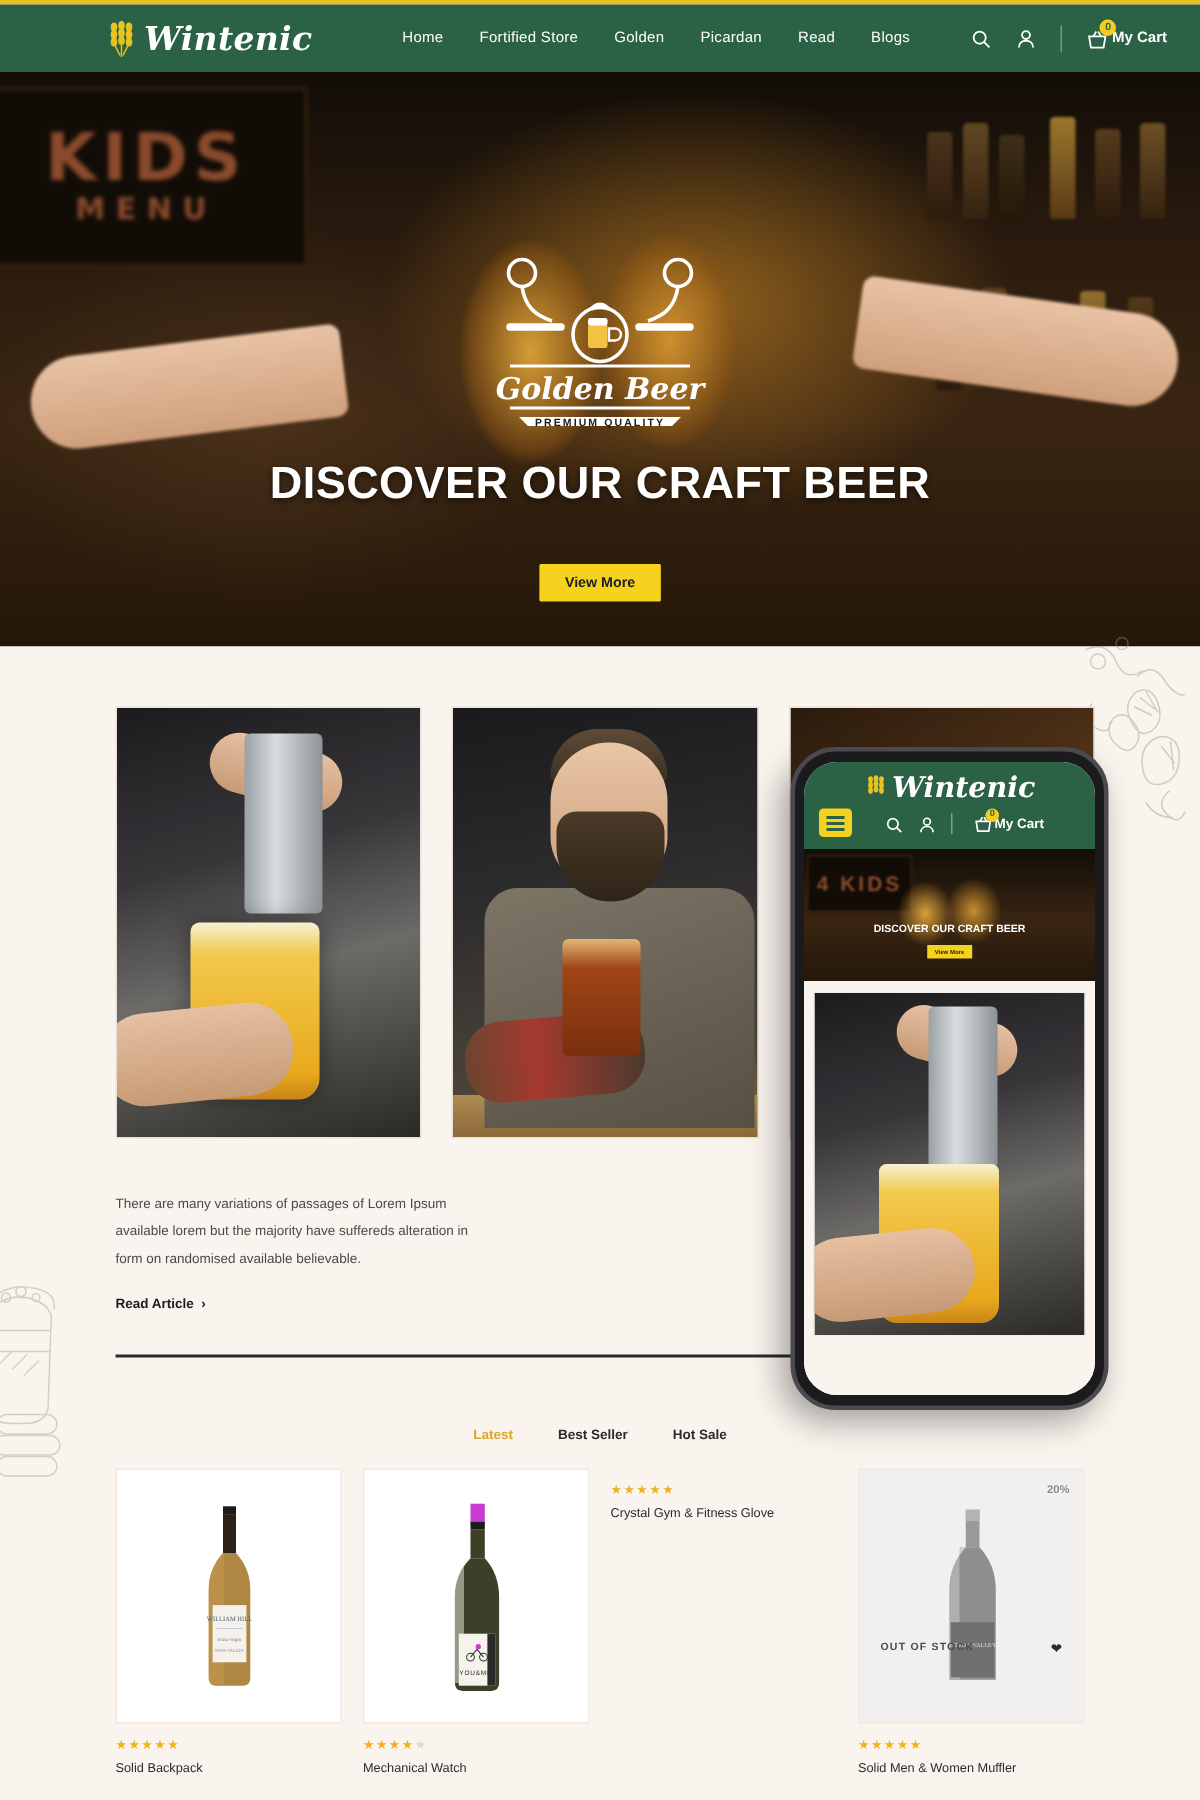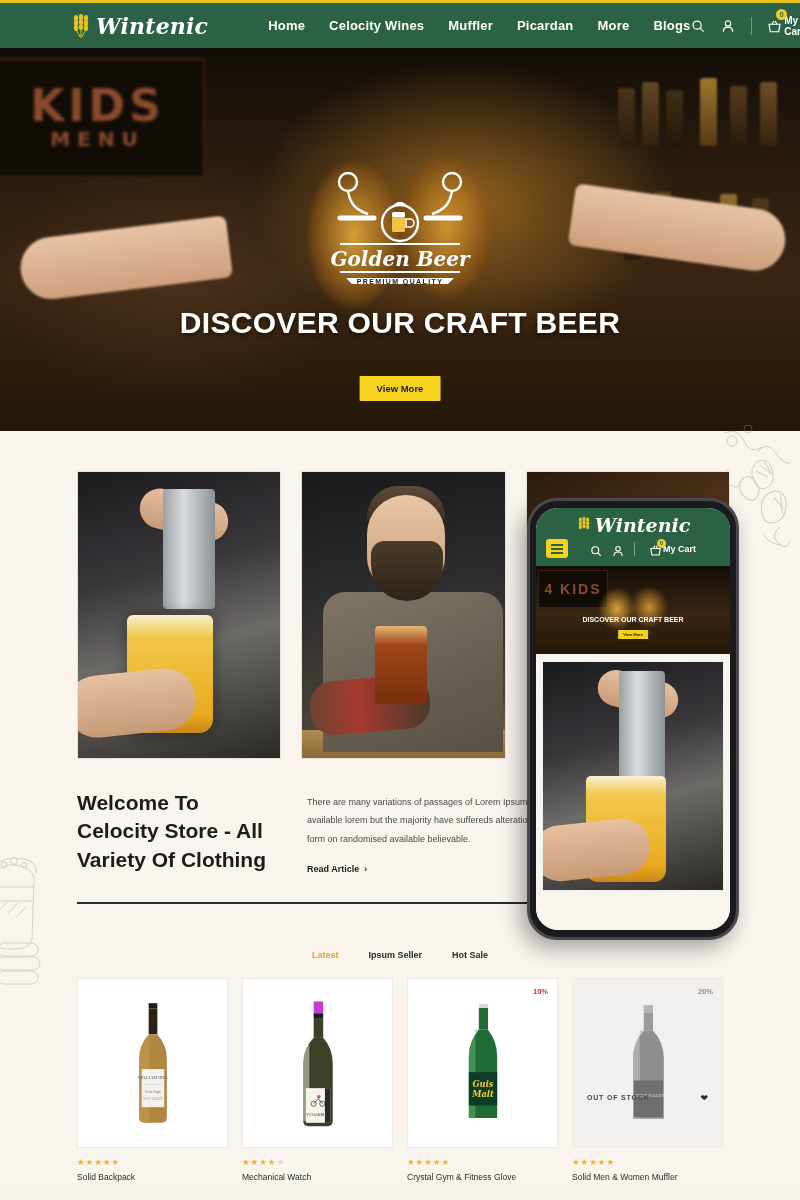--- a/index.html
+++ b/index.html
@@ -23,21 +23,21 @@
   .wheat { width:22px; height:26px; position:relative; display:block; }
   .wheat svg { display:block; }
   .logo-text {
     font-family:"DejaVu Serif", serif;
     font-style:italic; font-weight:700;
     color:#fff; font-size:22px; letter-spacing:.2px;
     line-height:1;
   }
   .nav { display:flex; align-items:center; gap:24px; margin-left:60px; }
   .nav a {
-    color:#fff; font-size:13px; font-weight:700;
+    color:#fff; font-size:10px; font-weight:400;
     text-decoration:none; letter-spacing:.2px; white-space:nowrap;
   }
   .header-right { margin-left:auto; display:flex; align-items:center; gap:16px; }
   .hicon { width:14px; height:14px; color:#fff; display:block; }
   .hdivider { width:1px; height:18px; background:rgba(255,255,255,.35); }
   .cart { display:flex; align-items:center; gap:3px; position:relative; }
   .cart-badge {
     position:absolute; top:-6px; left:9px;
     width:11px; height:11px; border-radius:50%;
     background:#f2cd24; color:#2b6145;
@@ -229,24 +229,24 @@
           <path d="M11 15 L11 25" stroke="#e8c220" stroke-width="1" fill="none"></path>
           <path d="M16 16 L12 24" stroke="#e8c220" stroke-width="1" fill="none"></path>
         </g>
       </svg>
     </span>
     <span class="logo-text">Wintenic</span>
   </div>
 
   <nav class="nav">
     <a href="#">Home</a>
-    <a href="#">Celocity Wines</a>
-    <a href="#">Muffler</a>
+    <a href="#">Fortified Store</a>
+    <a href="#">Golden</a>
     <a href="#">Picardan</a>
-    <a href="#">More</a>
+    <a href="#">Read</a>
     <a href="#">Blogs</a>
   </nav>
 
   <div class="header-right">
     <span class="hicon">
       <svg viewBox="0 0 16 16" width="14" height="14" fill="none" stroke="#fff" stroke-width="1.4">
         <circle cx="7" cy="7" r="4.6"></circle>
           <line x1="10.4" y1="10.4" x2="14.4" y2="14.4"></line>
       </svg>
     </span>
@@ -381,36 +381,35 @@
         <span class="p2-beard"></span>
       <span class="p2-tattoo"></span>
         <span class="p2-glass"></span>
     </div>
     <div class="photo photo-3">
       <span class="p3-beer"></span>
     </div>
   </div>
 
   <div class="welcome">
-    <h2>Welcome To Celocity Store - All Variety Of Clothing</h2>
     <div class="welcome-right">
       <p>There are many variations of passages of Lorem Ipsum available lorem but the majority have suffereds alteration in form on randomised available believable.</p>
       <a class="read-article" href="#">
         <span>Read Article</span>
         <span>›</span>
       </a>
     </div>
   </div>
 
   <div class="hr"></div>
 
   <div class="products">
     <div class="tabs">
       <span class="tab active">Latest</span>
-      <span class="tab">Ipsum Seller</span>
+      <span class="tab">Best Seller</span>
       <span class="tab">Hot Sale</span>
     </div>
 
     <div class="grid">
 
       <div class="card">
         <div class="card-img">
           <svg viewBox="0 0 60 150" width="52" height="146">
             <rect x="25" y="6" width="10" height="6" fill="#1c1c1c"></rect>
             <rect x="25" y="12" width="10" height="30" fill="#2b2217"></rect>
@@ -446,32 +445,20 @@
             </g>
             <text x="29" y="136" text-anchor="middle" font-size="5" fill="#2a2a2a" font-family="Liberation Sans, sans-serif" letter-spacing=".6">YOU&amp;ME</text>
           </svg>
         </div>
         <div class="stars">★★★★<span class="off">★</span></div>
         <div class="pname">Mechanical Watch</div>
 
       </div>
 
       <div class="card">
-        <div class="card-img">
-          <span class="discount">10%</span>
-          <svg viewBox="0 0 60 150" width="50" height="146">
-            <rect x="25" y="4" width="11" height="5" fill="#d9ddd6"></rect>
-            <rect x="25" y="9" width="11" height="26" fill="#1f6b34"></rect>
-            <path d="M25 35 q-12 14 -12 32 v74 h34 v-74 q0 -18 -11 -32z" fill="#1f6b34"></path>
-            <path d="M25 35 q-12 14 -12 32 v74 h8 v-106z" fill="#58a96b" opacity=".6"></path>
-            <rect x="13" y="86" width="34" height="40" fill="#0d3d24"></rect>
-            <text x="30" y="104" text-anchor="middle" font-size="10" fill="#f0cc2e" font-family="DejaVu Serif, serif" font-style="italic" font-weight="bold">Guis</text>
-            <text x="30" y="116" text-anchor="middle" font-size="10" fill="#f0cc2e" font-family="DejaVu Serif, serif" font-style="italic" font-weight="bold">Malt</text>
-          </svg>
-        </div>
         <div class="stars">★★★★★</div>
         <div class="pname">Crystal Gym &amp; Fitness Glove</div>
 
       </div>
 
       <div class="card">
         <div class="card-img grey">
           <span class="discount grey">20%</span>
           <svg viewBox="0 0 60 150" width="50" height="146">
             <rect x="25" y="6" width="11" height="30" fill="#9a9a9a"></rect>

